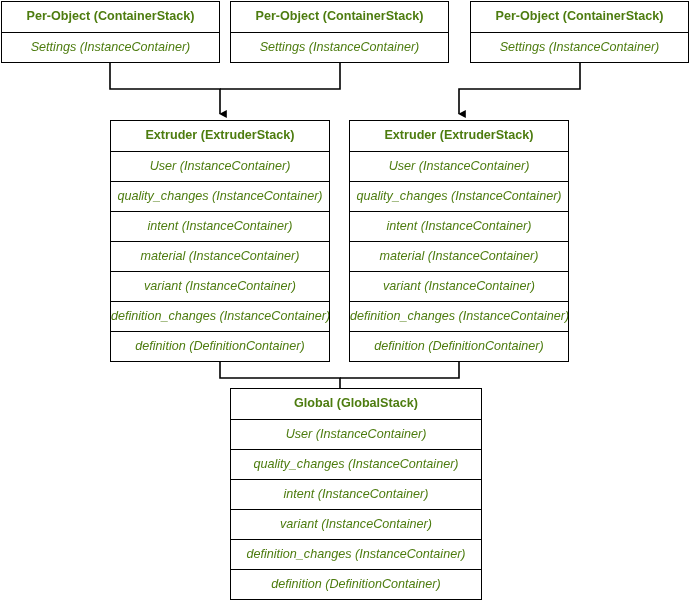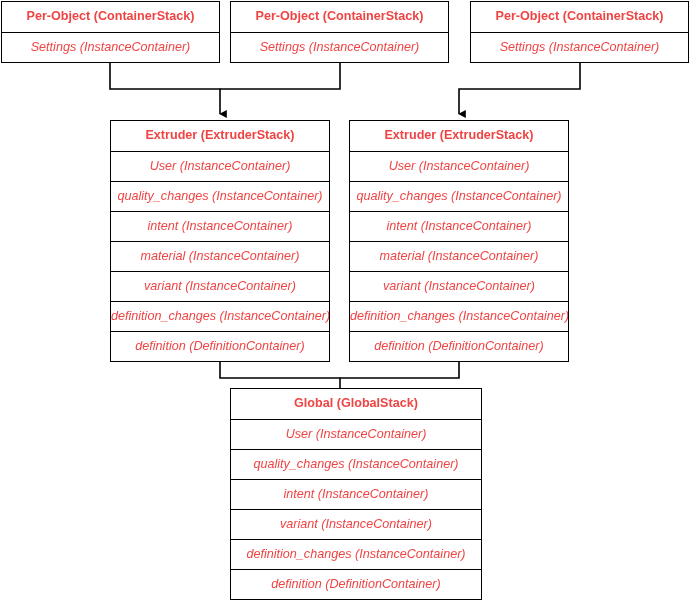--- a/index.html
+++ b/index.html
@@ -29,21 +29,21 @@
     border: 1.6px solid #000000;
     background: #ffffff;
     display: flex;
     flex-direction: column;
   }
   .row {
     box-sizing: border-box;
     height: 30px;
     line-height: 29px;
     text-align: center;
-    color: #ef4444;
+    color: #4d7c0f;
     font-size: 12.6px;
     white-space: nowrap;
     overflow: hidden;
     background: #ffffff;
   }
   .row.header {
     font-weight: bold;
   }
   .row.divided {
     border-top: 1.6px solid #000000;

